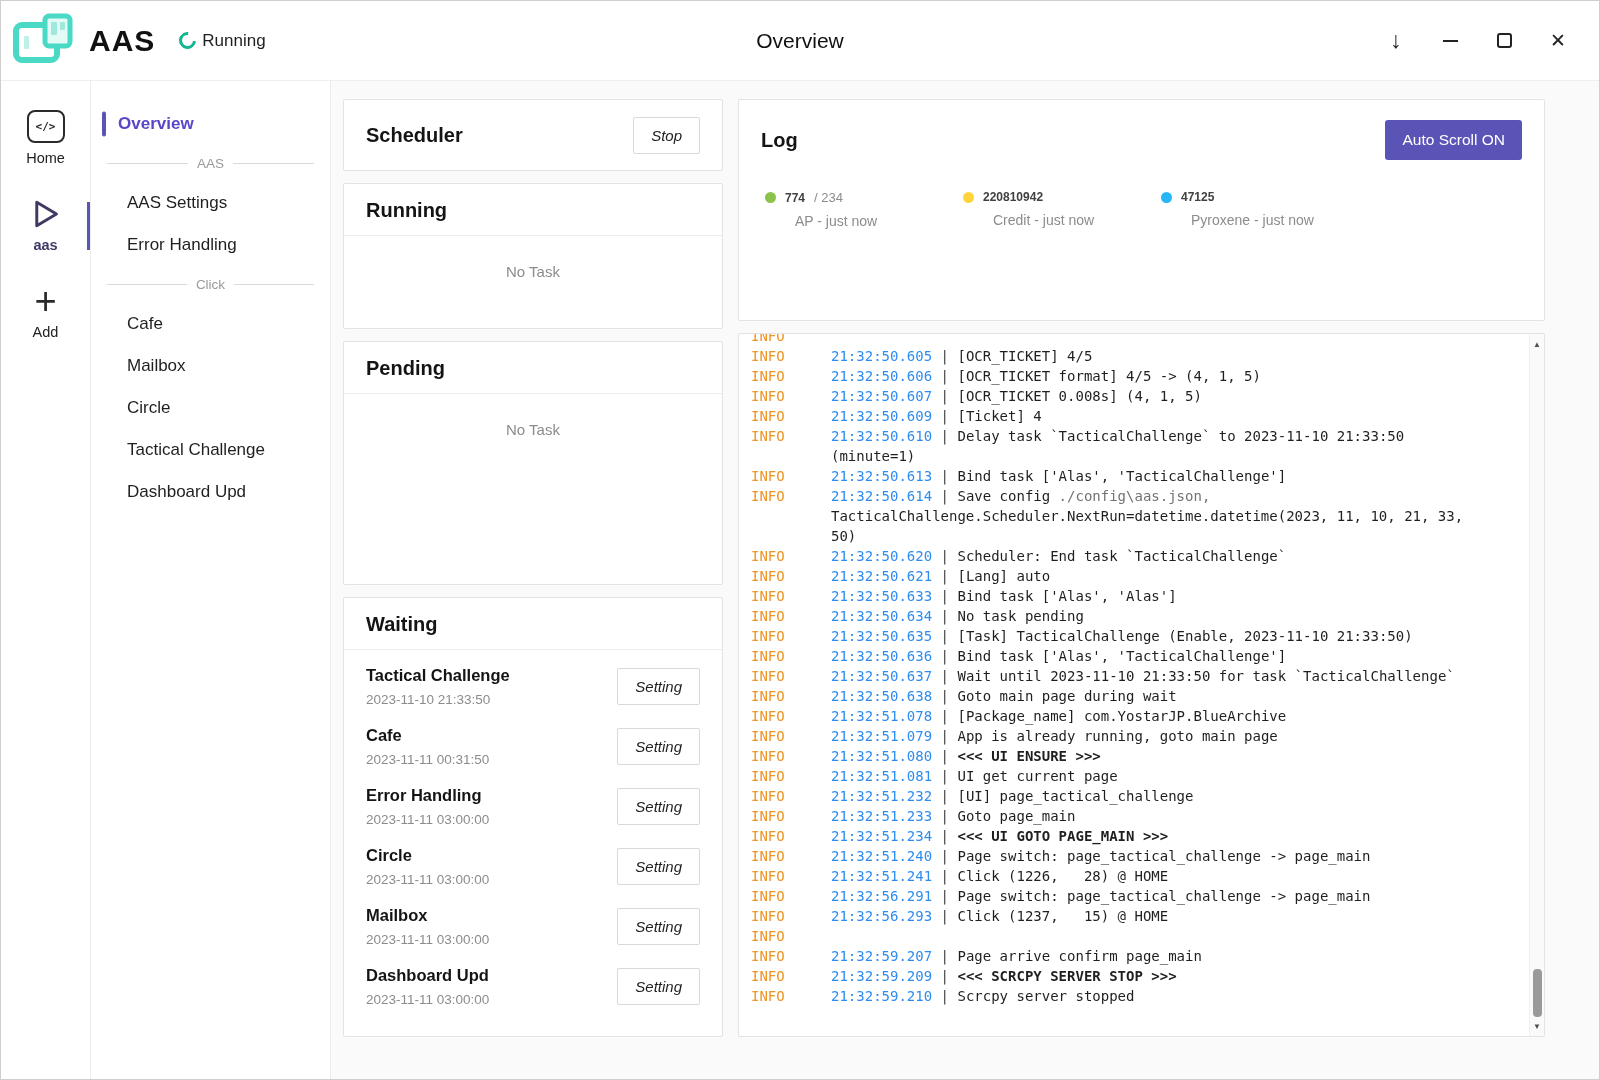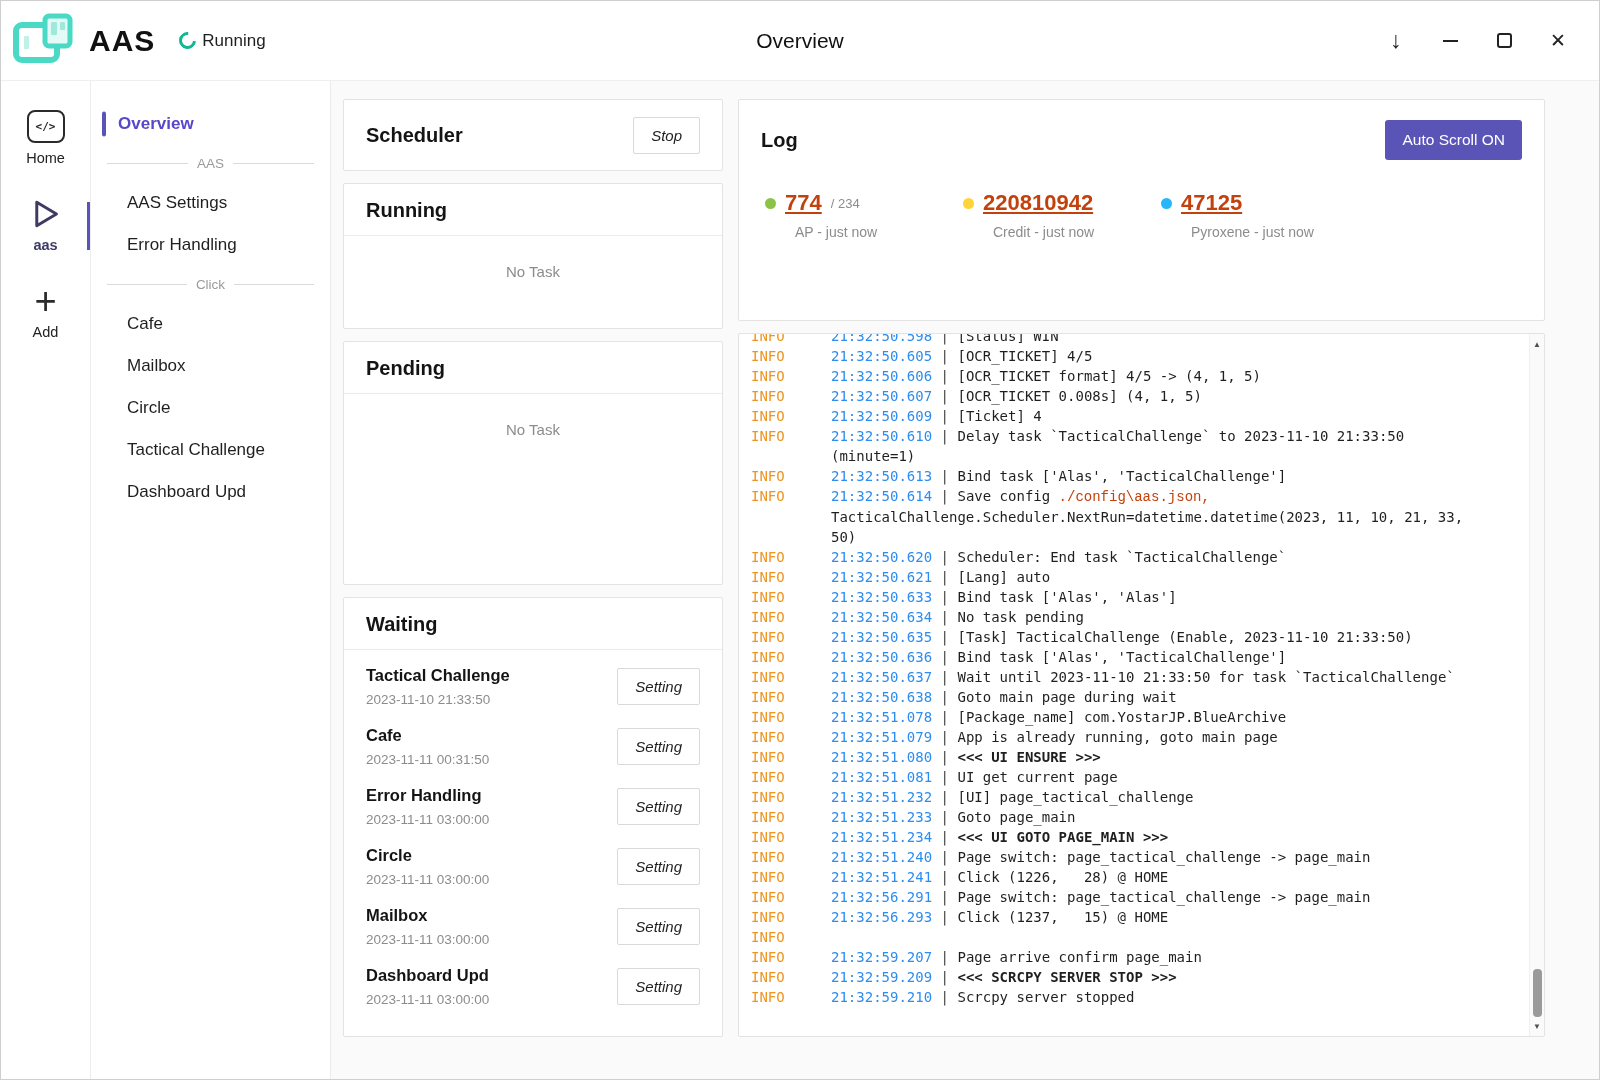--- a/index.html
+++ b/index.html
@@ -60,32 +60,32 @@
   .wait-name { font-size:16.5px; font-weight:700; color:#141414; }
   .wait-time { font-size:13.5px; color:#8c8c8c; margin-top:7px; }
 
   .panel-log-head { flex:0 0 222px; padding:20px 22px; }
   .log-head-row { display:flex; align-items:center; justify-content:space-between; }
   .btn-autoscroll { background:#5b54b7; color:#fff; border:none; border-radius:3px; font-size:15.5px; padding:11px 17px; cursor:pointer; font-family:inherit; }
   .log-stats { display:flex; margin-top:30px; padding-left:4px; }
   .stat { width:198px; }
   .stat-row { display:flex; align-items:center; gap:9px; }
   .stat-dot { width:11px; height:11px; border-radius:50%; flex:0 0 11px; }
-  .stat-value { font-size:22px; font-weight:700; color:#c2410c;text-decoration:underline; }
+  .stat-value { font-size:12px; font-weight:700; color:#404040; }
   .stat-suffix { font-size:13px; color:#8c8c8c; }
   .stat-label { font-size:14px; color:#8c8c8c; margin-top:8px; margin-left:30px; }
 
   .panel-log-body { flex:1; min-height:0; position:relative; overflow:hidden; padding:0 68px 0 12px; }
   .log-lines { font-family:"DejaVu Sans Mono",monospace; font-size:14px; line-height:20px; color:#1f1f1f; margin-top:-8px; }
   .log-line { display:flex; }
   .log-lvl { flex:0 0 80px; color:#EE9422; }
   .log-rest { flex:1; min-width:0; white-space:pre-wrap; }
   .log-time { color:#2D8CF0; }
   .log-sep { color:#444; }
-  .seg-m { color:#c2410c;font-family:Liberation Mono, monospace; }
+  .seg-m { color:#737373; }
   .seg-b { font-weight:700; }
 
   .log-scrollbar { position:absolute; top:0; right:0; bottom:0; width:15px; background:#fafafa; border-left:1px solid #f0f0f0; }
   .scroll-arrow { position:absolute; left:0; width:100%; height:14px; display:flex; align-items:center; justify-content:center; font-size:8px; color:#505050; cursor:pointer; }
   .scroll-arrow.up { top:3px; }
   .scroll-arrow.down { bottom:3px; }
   .scroll-thumb { position:absolute; left:3px; width:9px; height:48px; bottom:19px; background:#9a9a9a; border-radius:4px; cursor:pointer; }
 </style>
 </head>
 <body>
@@ -283,21 +283,20 @@
                 </div>
                 <div class="stat-label">Pyroxene - just now</div>
               </div>
             </div>
         </section>
 
         <section class="panel panel-log-body">
           <div class="log-lines">
               <div class="log-line">
                 <span class="log-lvl">INFO</span>
-                <span class="log-rest"><span class="log-time">21:32:50.598</span><span class="log-sep"> | </span><span>[Status] WIN</span></span>
               </div>
               <div class="log-line">
                 <span class="log-lvl">INFO</span>
                 <span class="log-rest"><span class="log-time">21:32:50.605</span><span class="log-sep"> | </span><span>[OCR_TICKET] 4/5</span></span>
               </div>
               <div class="log-line">
                 <span class="log-lvl">INFO</span>
                 <span class="log-rest"><span class="log-time">21:32:50.606</span><span class="log-sep"> | </span><span>[OCR_TICKET format] 4/5 -&gt; (4, 1, 5)</span></span>
               </div>
               <div class="log-line">

